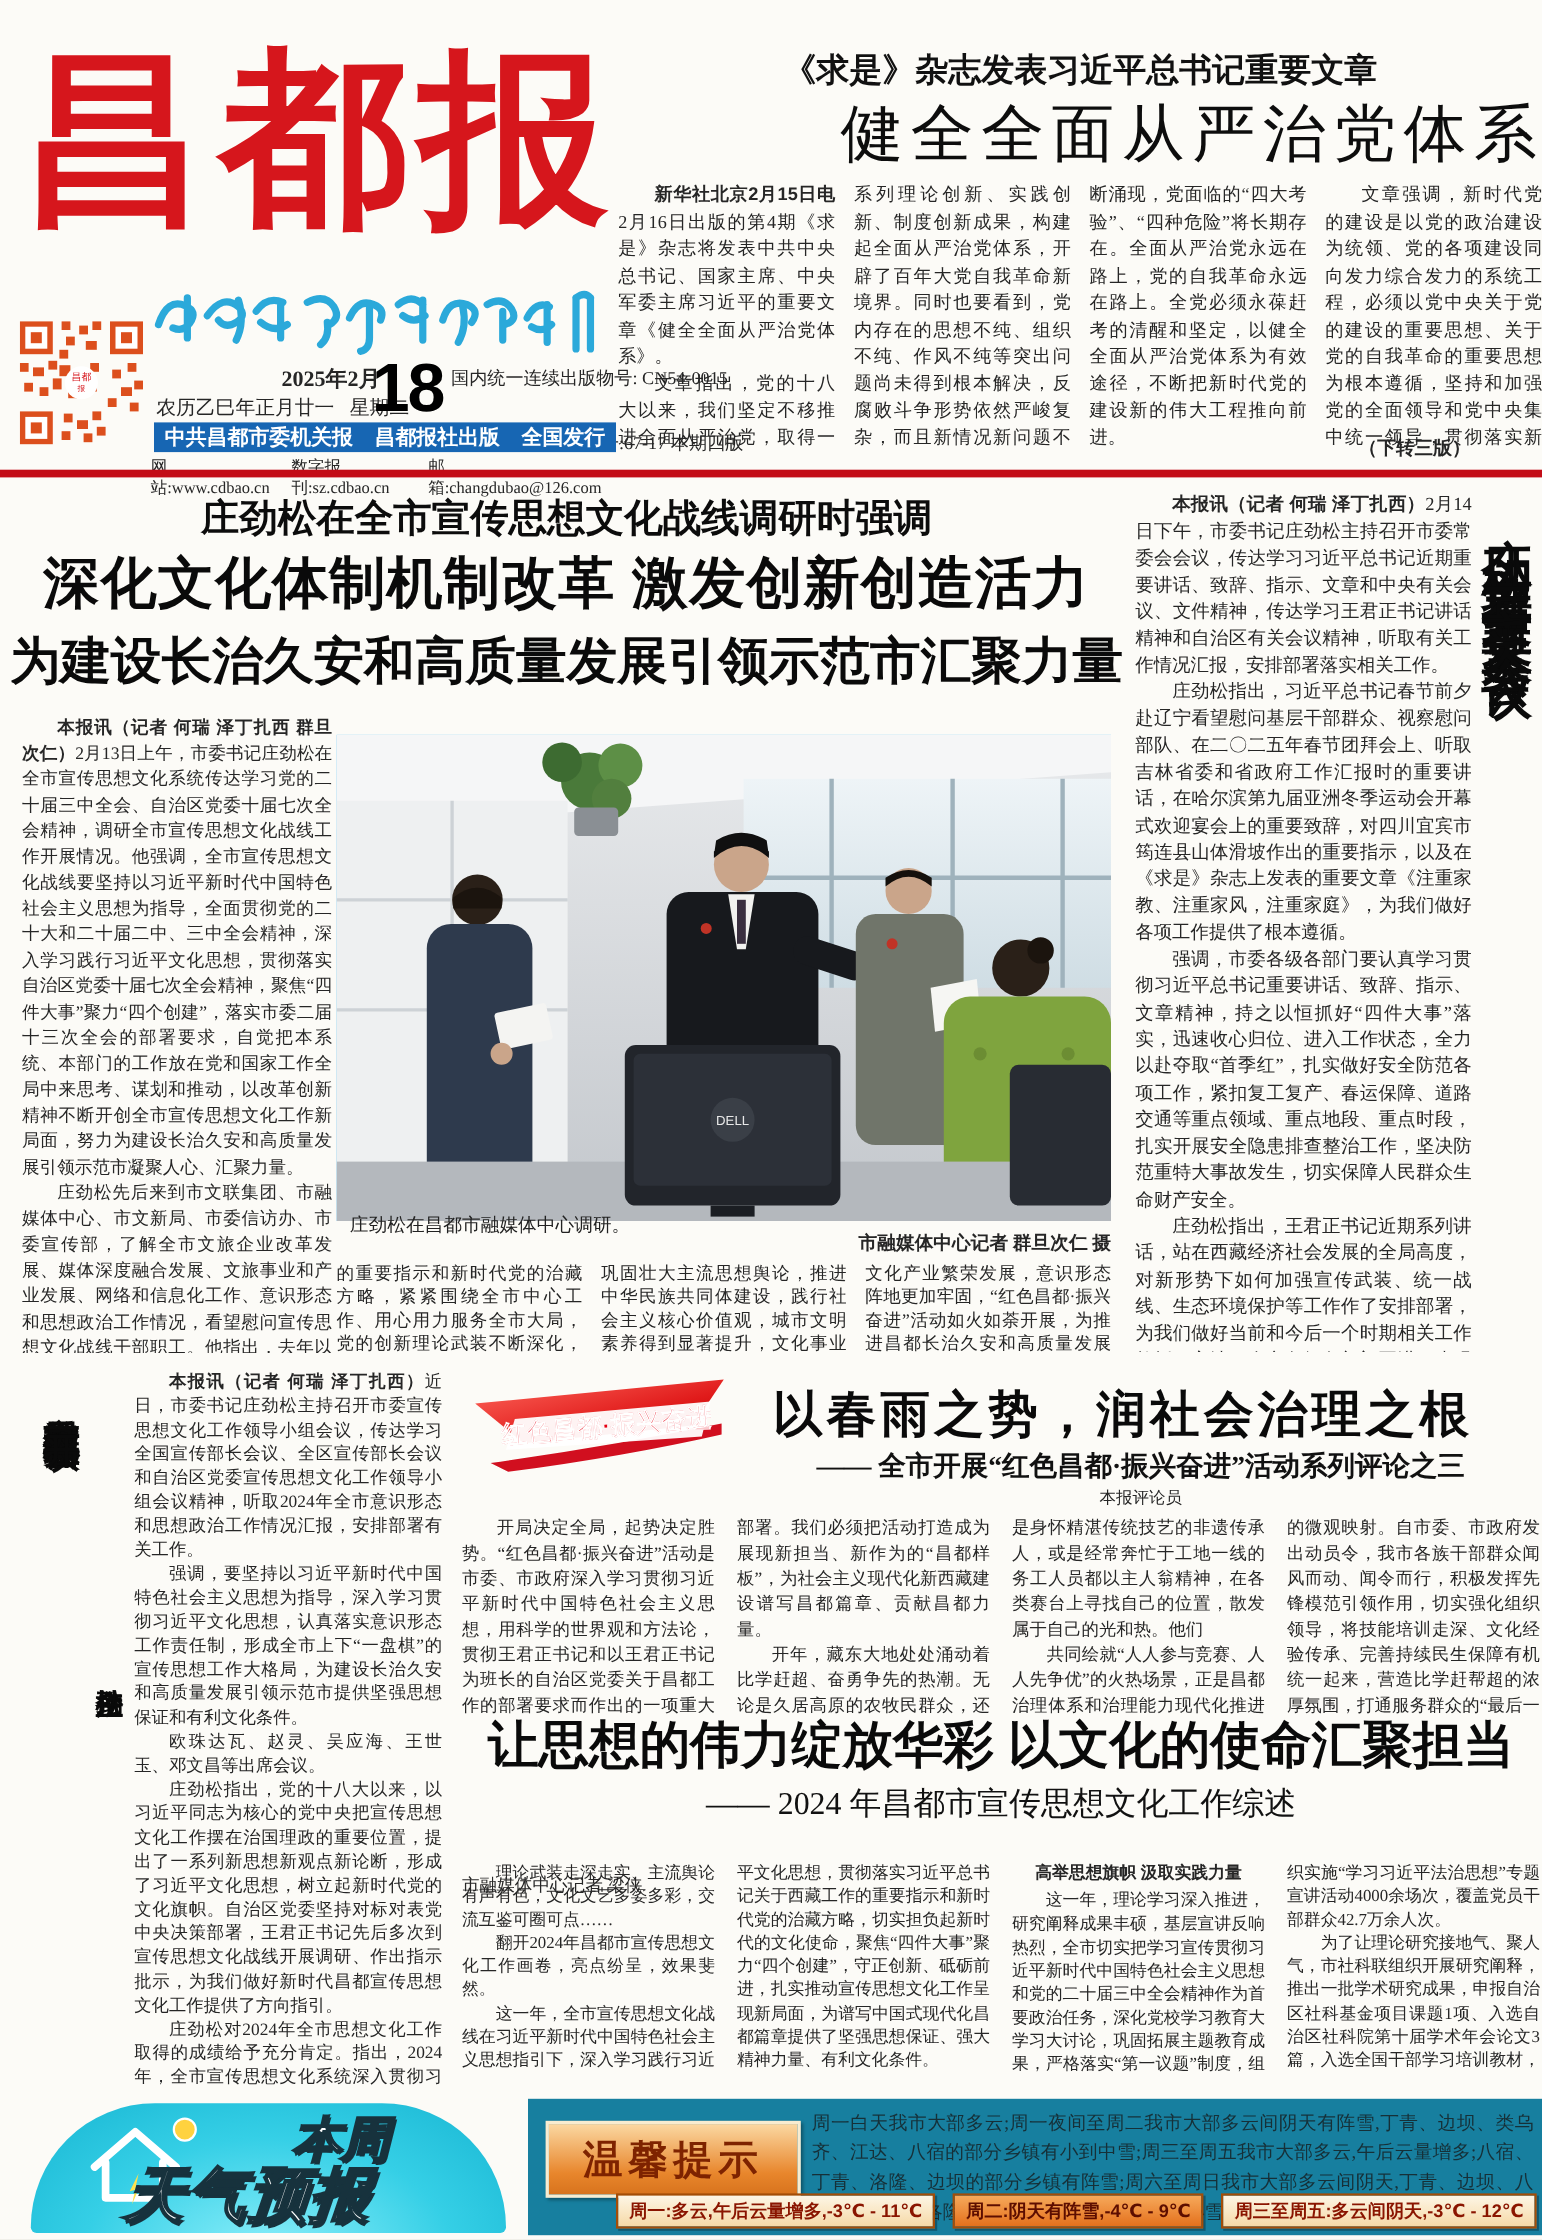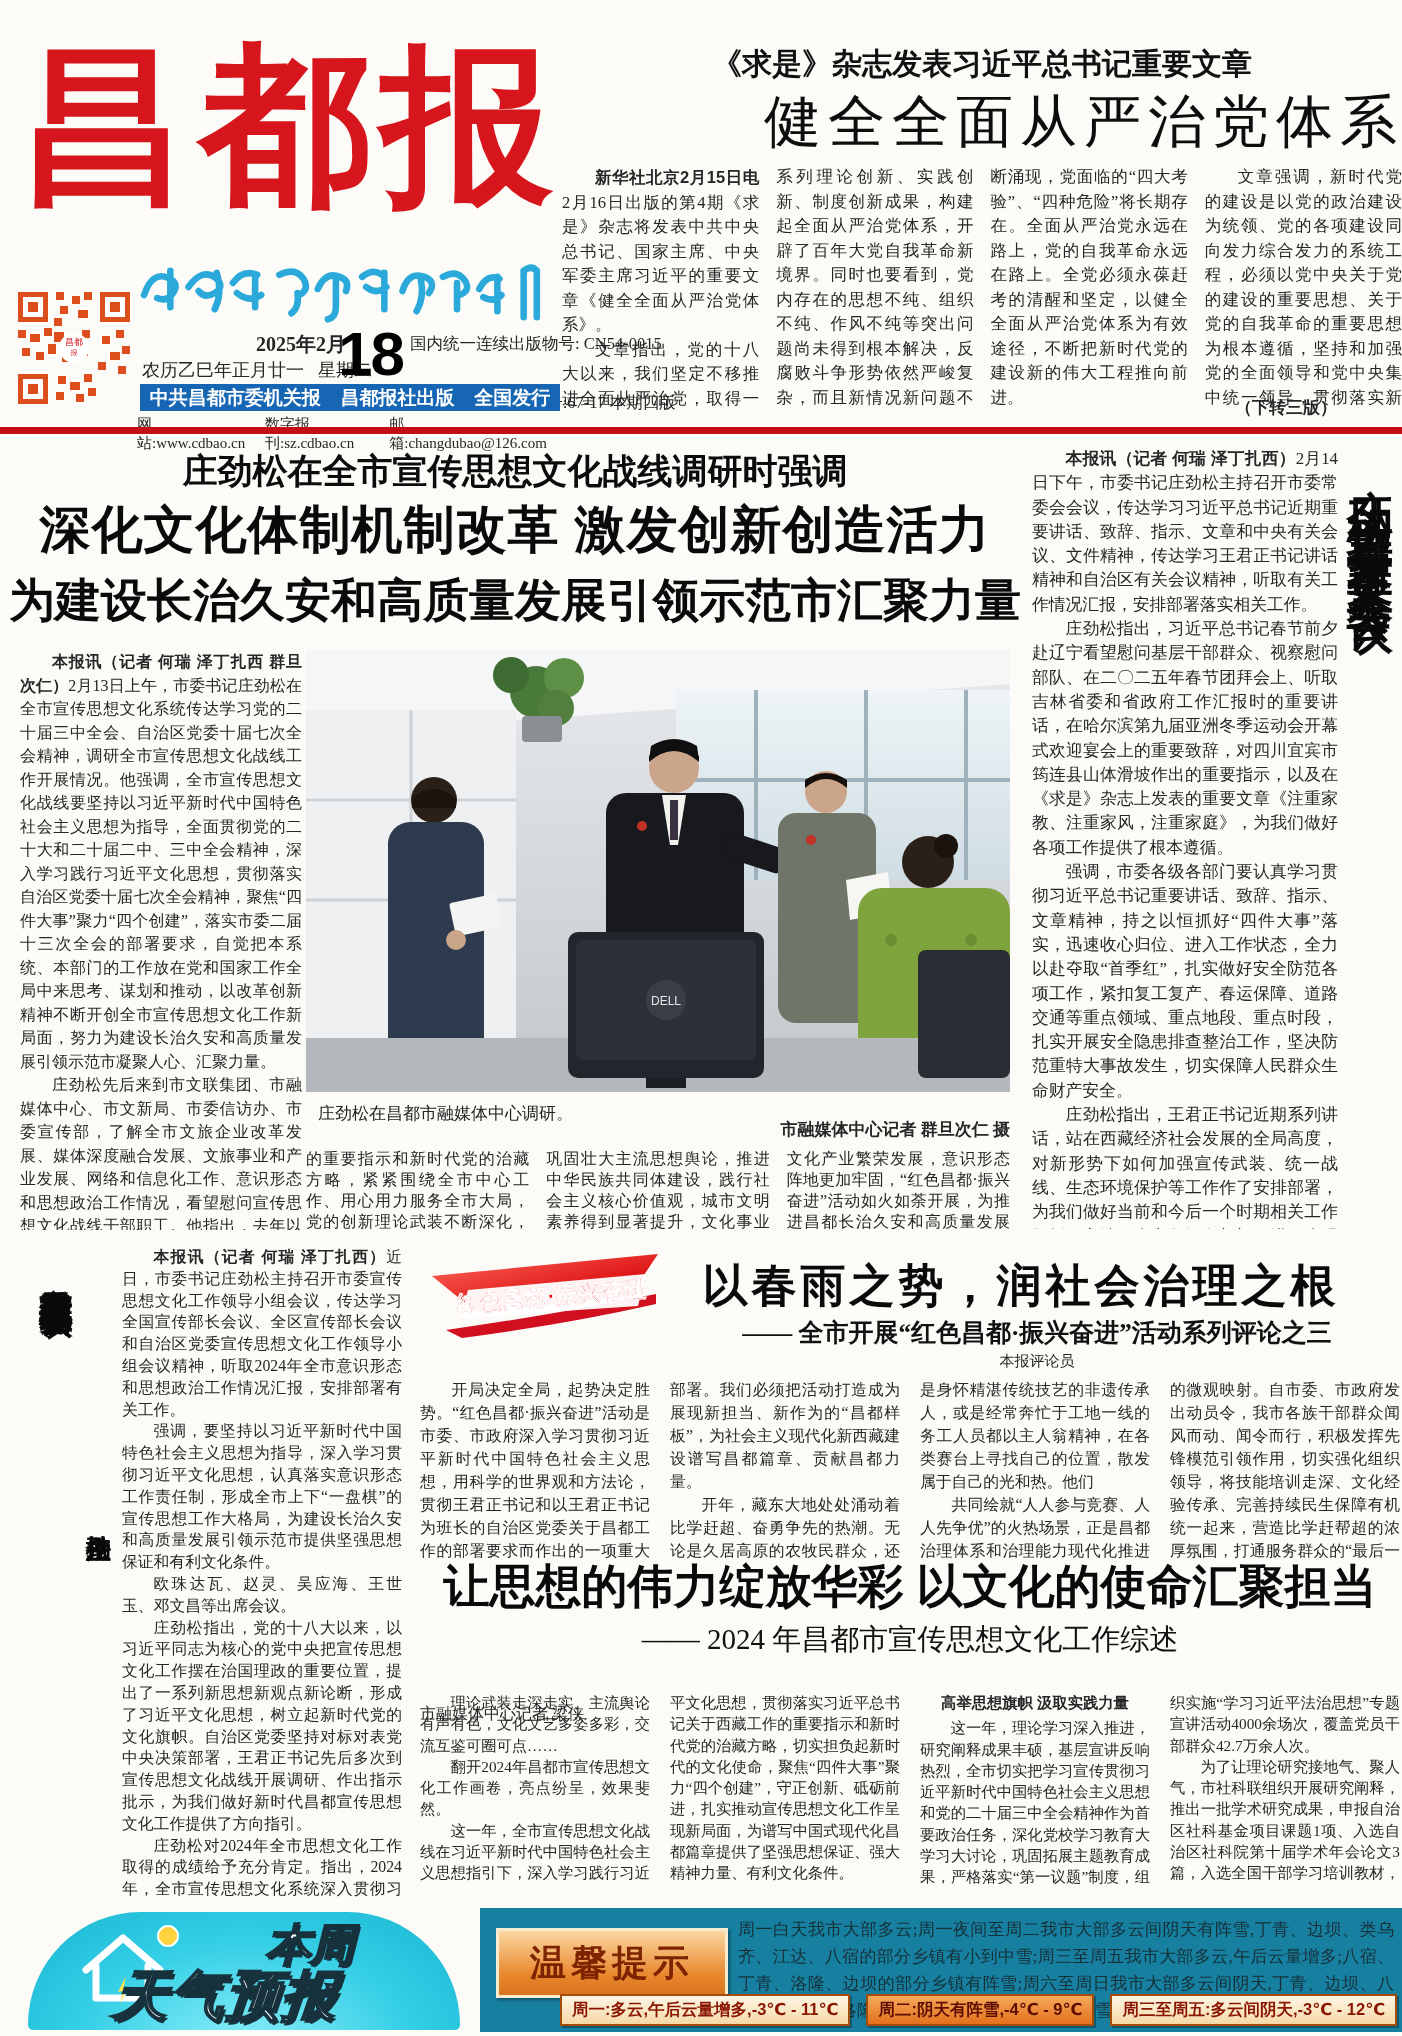--- a/index.html
+++ b/index.html
@@ -30,21 +30,21 @@
   .q-body{left:562px;top:165px;width:840px;height:258px;column-count:4;column-gap:17px;
           font-size:16.5px;line-height:24.5px;text-align:justify;overflow:hidden;}
   .q-body p,.col p{margin:0;text-indent:2em;}
   .q-turn{left:1235px;top:396px;font-size:17px;font-weight:bold;}
   
   .l-kicker{left:0;top:448px;width:1030px;text-align:center;font-size:35px;font-weight:900;color:#0c0c0c;}
   .l-h1{left:0;top:496px;width:1030px;text-align:center;font-size:51px;font-weight:900;color:#0a0a0a;letter-spacing:1px;}
   .l-h2{left:0;top:570px;width:1030px;text-align:center;font-size:46px;font-weight:900;color:#0a0a0a;}
   .l-left{left:20px;top:650px;width:282px;height:580px;font-size:16px;line-height:23.5px;
           text-align:justify;overflow:hidden;}
-  .photo-wrap{left:306px;top:650px;width:704px;height:442px;background:#7dd3fc;}
+  .photo-wrap{left:306px;top:668px;width:704px;height:442px;background:#7dd3fc;}
   .cap-left{left:318px;top:1102px;font-size:17px;color:#222;}
   .cap-credit{left:660px;top:1118px;width:350px;text-align:right;font-size:17px;font-weight:bold;}
   .l-below{left:306px;top:1148px;width:704px;height:84px;column-count:3;column-gap:17px;
            font-size:16px;line-height:21px;text-align:justify;overflow:hidden;}
   
   .scc-col{left:1032px;top:447px;width:306px;height:782px;font-size:16.8px;line-height:24.3px;
            text-align:justify;overflow:hidden;}
   .scc-vert{left:1342px;top:452px;width:60px;height:778px;writing-mode:vertical-rl;text-orientation:upright;
             font-size:46px;font-weight:900;letter-spacing:9px;color:#0a0a0a;}
   

